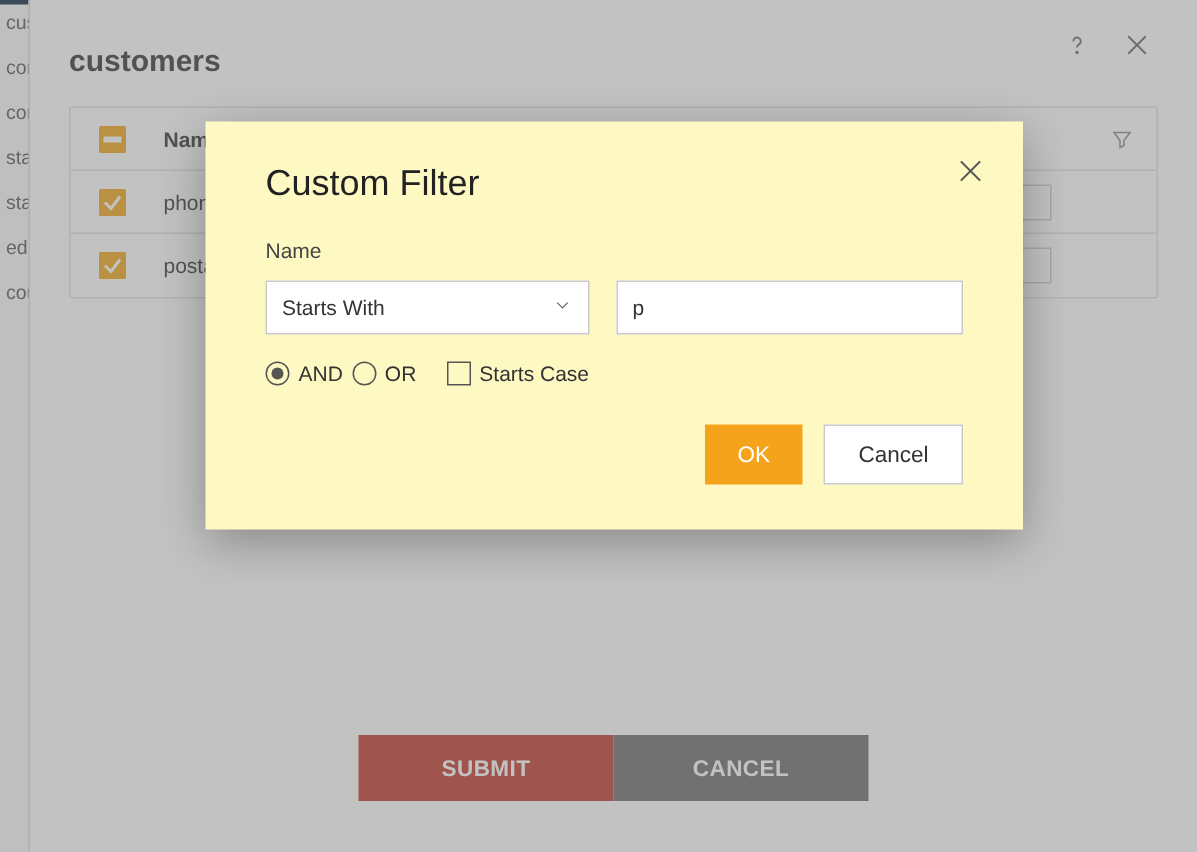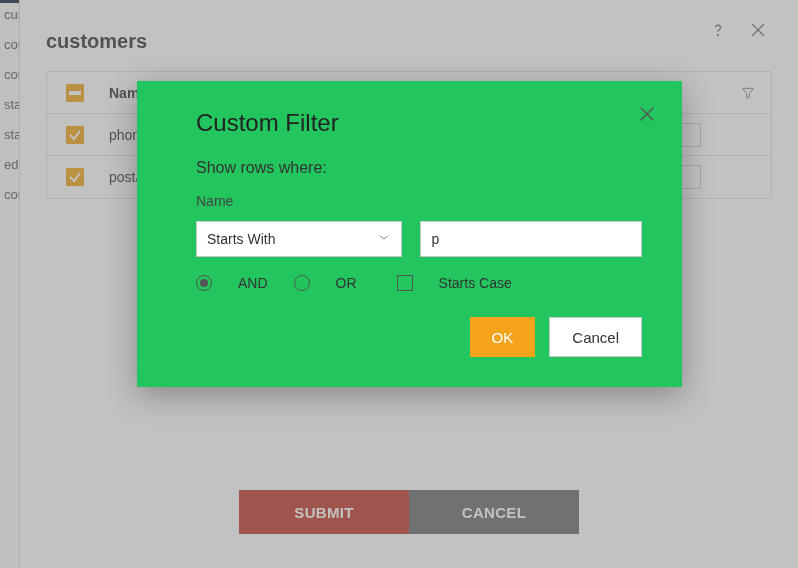--- a/index.html
+++ b/index.html
@@ -133,23 +133,23 @@
     position: absolute;
     inset: 0;
     background: rgba(120,120,120,0.45);
   }
 
   
   .modal {
     position: absolute;
     left: 137px; top: 81px;
     width: 545px;
-    background: #22c55e;
+    background: #fef9c3;
     box-shadow: 0 8px 30px rgba(0,0,0,0.3);
-    padding: 28px 40px 30px 59px;
+    padding: 28px 40px 30px 40px;
   }
   .modal-title {
     font-size: 24px;
     font-weight: 400;
     margin: 0 0 22px 0;
     color: #222;
   }
   .modal-close {
     position: absolute;
     top: 22px; right: 24px;
@@ -196,21 +196,21 @@
     border: 1px solid #c9c9c9;
     padding: 0 10px;
     font-size: 14px;
     color: #333;
   }
   .text-input::placeholder { color: #9a9a9a; }
 
   .logic-row {
     display: flex;
     align-items: center;
-    gap: 26px;
+    gap: 6px;
     margin: 4px 0 20px 0;
     font-size: 14px;
     color: #333;
   }
   .radio {
     width: 16px; height: 16px;
     border: 1.5px solid #555;
     border-radius: 50%;
     display: inline-flex;
     align-items: center; justify-content: center;
@@ -360,21 +360,20 @@
 <div class="scrim"></div>
 
 <div class="modal">
   <div class="modal-close">
     <svg viewBox="0 0 24 24">
         <line x1="5" y1="5" x2="19" y2="19"></line>
         <line x1="19" y1="5" x2="5" y2="19"></line>
       </svg>
   </div>
   <h2 class="modal-title">Custom Filter</h2>
-  <div class="sub">Show rows where:</div>
   <div class="field-label">Name</div>
 
   <div class="row">
     <div class="select">
       <span>Starts With</span>
       <span class="chev">
         <svg viewBox="0 0 24 24">
             <polyline points="6 9 12 15 18 9"></polyline>
           </svg>
       </span>

